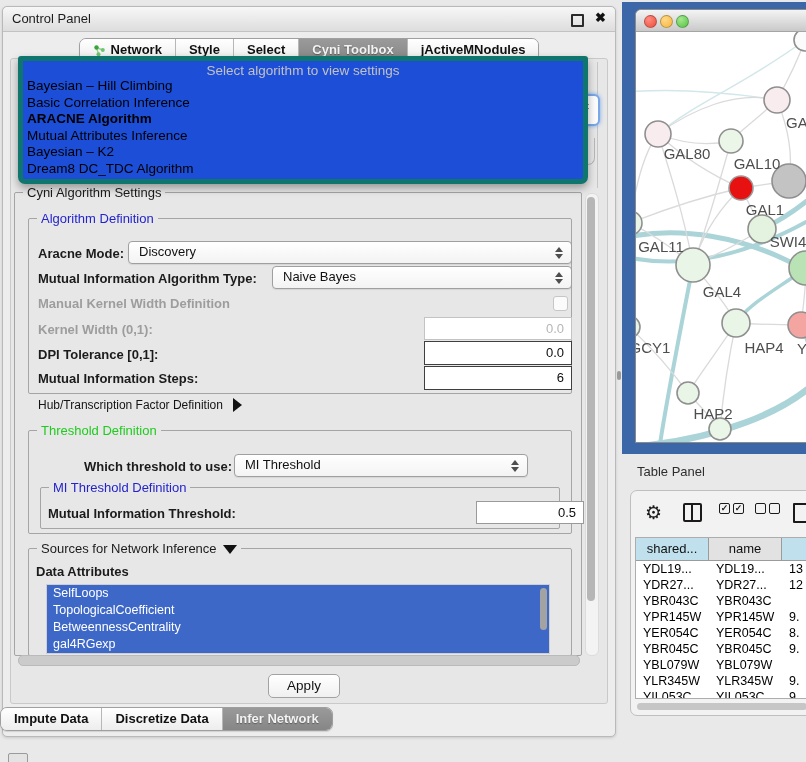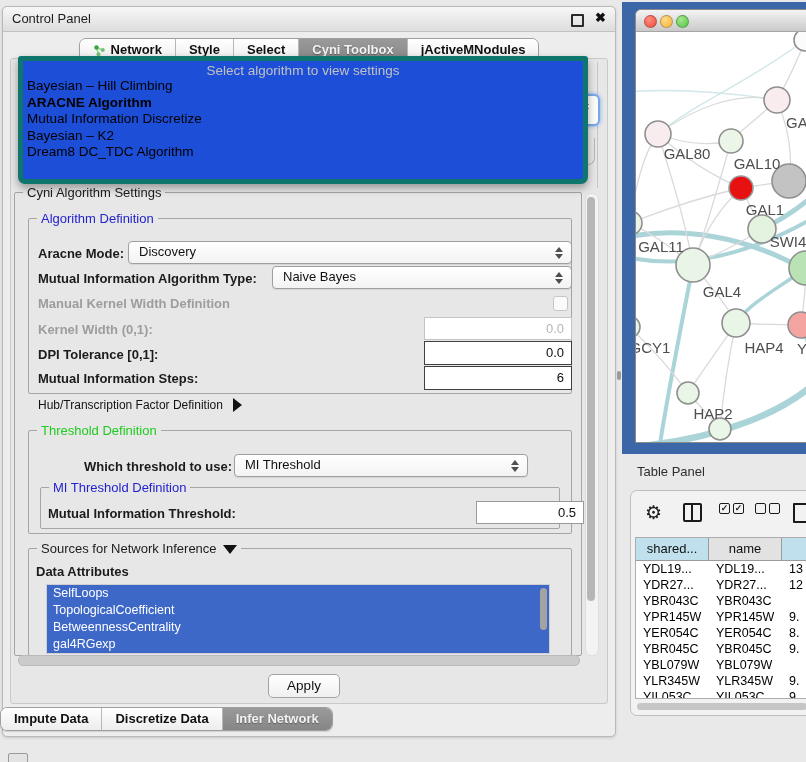--- a/index.html
+++ b/index.html
@@ -263,22 +263,23 @@
       <div class="tab selected">
           <span>Infer Network</span>
         </div>
     </div>
   </div>
 
   <div id="algo-popup">
     <div class="placeholder">Select algorithm to view settings</div>
     <div>
         <div class="algo-item">Bayesian – Hill Climbing</div>
+        <div class="algo-item">Basic Correlation Inference</div>
         <div class="algo-item sel">ARACNE Algorithm</div>
-        <div class="algo-item">Mutual Information Discretize</div>
+        <div class="algo-item">Mutual Attributes Inference</div>
         <div class="algo-item">Bayesian – K2</div>
         <div class="algo-item">Dream8 DC_TDC Algorithm</div>
       </div>
   </div>
 
   <div id="net-frame">
     <div id="net-window">
       <div id="net-titlebar">
         <div id="tl-red" class="tl"></div>
         <div id="tl-yellow" class="tl"></div>

